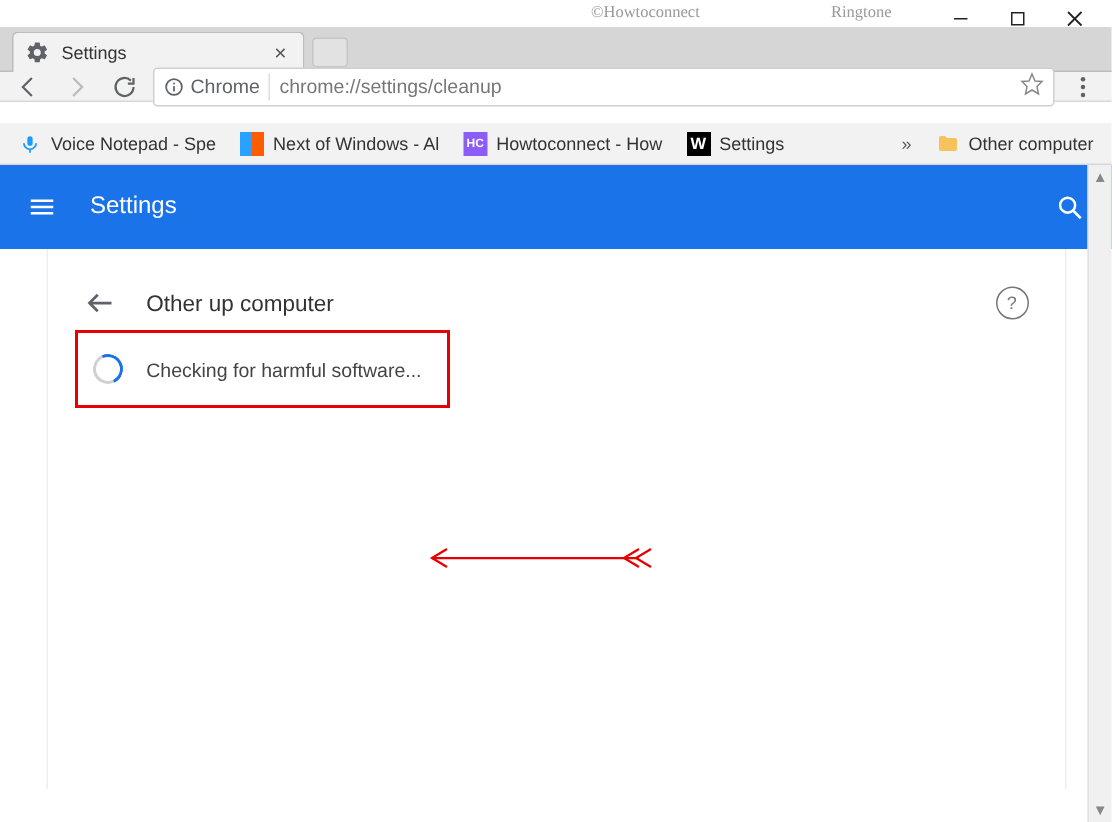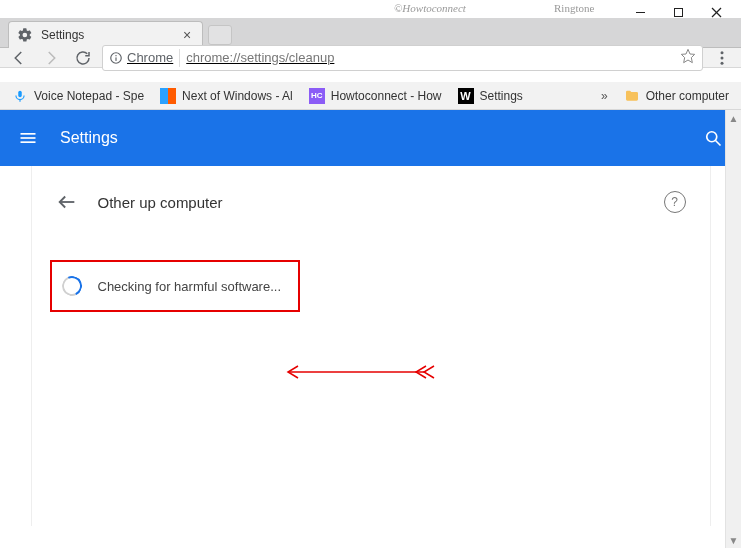--- a/index.html
+++ b/index.html
@@ -9,21 +9,21 @@
     width: 741px;
     height: 548px;
     overflow: hidden;
     position: relative;
   }
   
   .topmeta {
     position: absolute; top: 0; left: 0; right: 0; height: 18px;
     font-size: 11px; color: #888;
   }
-  .topmeta .wm1 { position:absolute; left: 394px; top: 2px; font-style: italic; font-family: Georgia, serif; color:#999; }
+  .topmeta .wm1 { position:absolute; left: 394px; top: 2px; font-family: Georgia, serif; color:#999; }
   .topmeta .wm2 { position:absolute; left: 554px; top: 2px; font-family: "Comic Sans MS", cursive; color:#999; }
   
   .winbtns {
     position:absolute; top:0; right:6px; height:24px; display:flex; align-items:center; gap:0;
   }
   .winbtn { width:38px; height:24px; display:flex; align-items:center; justify-content:center; color:#222; font-size:14px; }
   .winbtn svg { width:11px; height:11px; }
   
   .tabstrip {
     position:absolute; top:18px; left:0; right:0; height:30px;
@@ -39,21 +39,21 @@
   }
   .tab .favicon { width:16px; height:16px; display:flex; align-items:center; justify-content:center; }
   .tab .favicon svg { width:16px; height:16px; }
   .tab .title { flex:1; overflow:hidden; text-overflow:ellipsis; white-space:nowrap; }
   .tab .tabclose { width:14px; height:14px; display:flex; align-items:center; justify-content:center; color:#555; font-size:14px; }
   .newtab { position:absolute; left:208px; top:7px; width:24px; height:20px; background:#e2e2e3; border:1px solid #c5c5c5; border-radius:3px; }
   
   .toolbar {
     position:absolute; top:48px; left:0; right:0; height:20px;
     background:#f2f2f2; border-bottom:1px solid #d8d8d8;
-    display:flex; align-items:center; padding:0 6px; gap:6px;text-decoration:underline;
+    display:flex; align-items:center; padding:0 6px; gap:6px;
   }
   .tbtn { width:26px; height:26px; display:flex; align-items:center; justify-content:center; color:#5f6368; }
   .tbtn.disabled { color:#bbb; }
   .tbtn svg { width:18px; height:18px; }
   .omnibox {
     flex:1; height:26px; background:#fff; border:1px solid #d0d0d0; border-radius:3px;
     display:flex; align-items:center; padding:0 6px; gap:6px; font-size:13px; color:#333;
   }
   .omnibox .chip { display:flex; align-items:center; gap:4px; color:#5f6368; font-size:13px; }
   .omnibox .chip svg { width:14px; height:14px; }
@@ -87,21 +87,21 @@
   .page {
     background:#fff; margin:0 auto; width:680px; min-height:360px; padding:18px 24px;
     border-left:1px solid #eee; border-right:1px solid #eee;
   }
   .pagehead { display:flex; align-items:center; gap:20px; height:36px; }
   .pagehead .back { width:22px; height:22px; display:flex; align-items:center; justify-content:center; color:#5f6368; }
   .pagehead .htext { font-size:15px; color:#333; font-weight:500;}
   .pagehead .hspacer { flex:1; }
   .pagehead .help { width:22px; height:22px; border:1.6px solid #777; border-radius:50%; display:flex; align-items:center; justify-content:center; font-size:12px; color:#777; }
   .statusbox {
-    margin-top:40px; margin-left:-6px; width:250px; height:52px;
+    margin-left:-6px; width:250px; height:52px;
     border:2px solid #e60000; display:flex; align-items:center; gap:16px; padding:0 10px;
     position:relative;
   }
   .spinner {
     width:20px; height:20px; border:2.5px solid #d0d0d0; border-top-color:#1a73e8; border-right-color:#1a73e8; border-radius:50%;
     transform:rotate(20deg);
   }
   .statusbox .txt { font-size:13px; color:#444; }
   .arrow { position:absolute; left:276px; top:252px; }
   

